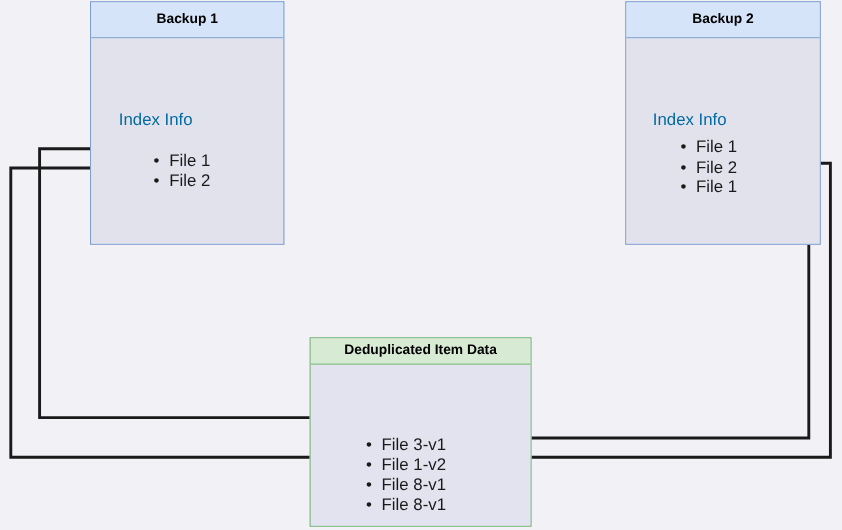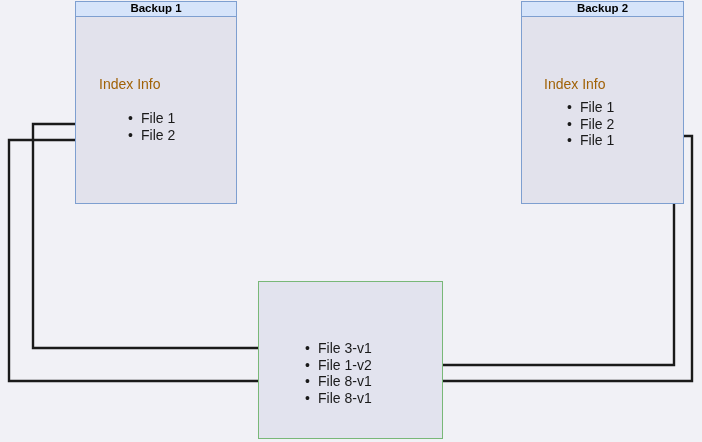--- a/index.html
+++ b/index.html
@@ -40,36 +40,36 @@
   .box-body {
     box-sizing: border-box;
     position: relative;
     flex: 1;
   }
   
   .box-blue { border: 1.6px solid #7e9fd0; background: #dce4f4; }
   .box-blue .box-header {
     background: #d6e4fa;
     border-bottom: 1.6px solid #7e9fd0;
-    height: 15px;
+    height: 30px;
   }
   .box-blue .box-body { background: #e2e2ec; }
   
   .box-green { border: 1.8px solid #79b878; background: #e2e2ec; }
   .box-green .box-header {
     background: #d7ead3;
     border-bottom: 1.8px solid #79b878;
     height: 22px;
   }
   .box-green .box-body { background: #e2e3ee; }
 
   .index-label {
     position: absolute;
     font-size: 14px;
-    color: #a16207;
+    color: #0369a1;
     white-space: nowrap;
     line-height: 1;
   }
   .file-list {
     position: absolute;
     margin: 0;
     padding: 0;
     list-style: none;
   }
   .file-list li {
@@ -141,20 +141,21 @@
     <div class="index-label" id="b2-index">Index Info</div>
     <ul class="file-list" id="b2-files">
       <li>File 1</li>
       <li>File 2</li>
       <li>File 1</li>
     </ul>
   </div>
 </div>
 
 <div class="box box-green" id="dedup">
+  <div class="box-header">Deduplicated Item Data</div>
   <div class="box-body">
     <ul class="file-list dedup-list" id="dd-files">
       <li>File 3-v1</li>
       <li>File 1-v2</li>
       <li>File 8-v1</li>
       <li>File 8-v1</li>
     </ul>
   </div>
 </div>
 

